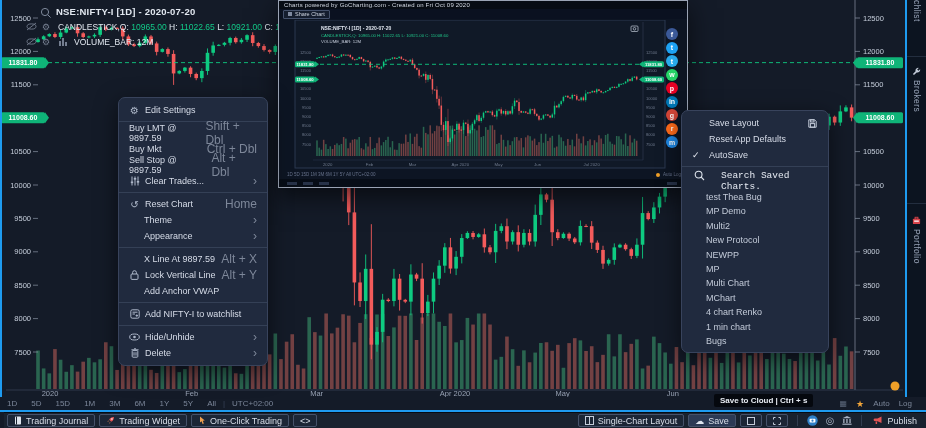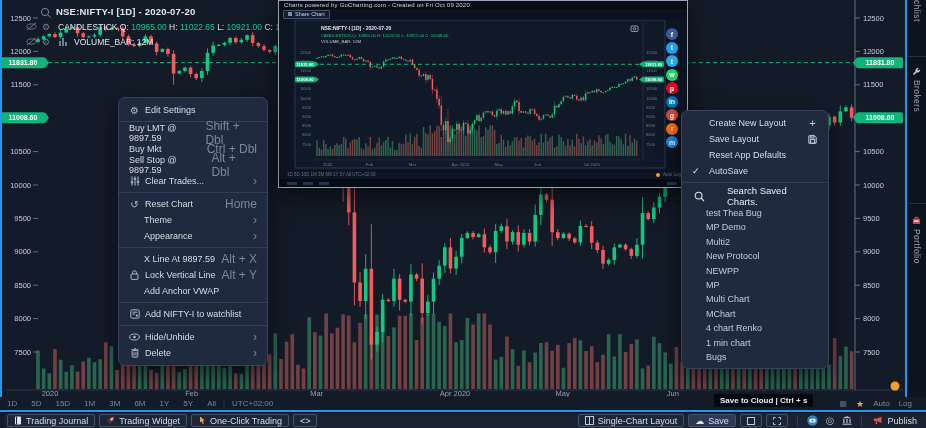--- a/index.html
+++ b/index.html
@@ -27,21 +27,21 @@
   .menu-item { display:flex; align-items:center; justify-content:space-between;
     height:16px; padding:0 10px; cursor:default; }
   .mi-left { display:flex; align-items:center; gap:5px; }
   .mi-ind { padding-left:15px; }
   .mi-icon { width:11px; height:11px; display:inline-flex; align-items:center; justify-content:center; color:#aeb8ca; font-size:10px; }
   .mi-sc { color:#7d8799; font-size:12px; }
   .menu-div { height:1px; background:#344056; margin:3px 0; }
 
   #layout-menu { left:681px; top:110px; width:148px; }
   #context-menu { left:118px; top:97px; width:150px; }
-  .search-row { display:flex; align-items:center; gap:22px; height:20px; padding:0 12px; }
+  .search-row { display:flex; gap:16px; height:20px; padding:0 12px;font-family:Liberation Mono, monospace; }
   .search-row span { font-size:9.5px; color:#e6ebf3; }
   .saved-item { height:14.4px; line-height:14.4px; padding-left:24px; color:#c3cbd9; }
   .check { width:12px; color:#e6ebf3; font-size:9px; }
 
   
   #popup { position:absolute; left:278px; top:0; width:410px; height:188px;
     background:#0d1523; border:1px solid #9aa3b4; z-index:10; box-shadow:0 8px 24px rgba(0,0,0,.6); }
   .pp-watermark { height:8px; background:#070c14; color:#d3d9e3; font-size:6px;
     line-height:8px; padding-left:5px; letter-spacing:.2px; }
   .pp-tabs { height:10px; background:#0a1120; display:flex; align-items:center; padding-left:4px; }
@@ -779,29 +779,20 @@
           <span>Delete</span>
         </span>
         <span class="mi-sc">›</span>
       </div>
     </div>
 
   <div id="layout-menu" class="menu">
       <div class="menu-item">
         <span class="mi-left">
           <span class="check uicon"></span>
-          <span>Create New Layout</span>
-        </span>
-        <span class="mi-icon">
-          <span style="font-size:11px;color:#c3cbd9;">+</span>
-        </span>
-      </div>
-      <div class="menu-item">
-        <span class="mi-left">
-          <span class="check uicon"></span>
           <span>Save Layout</span>
         </span>
         <span class="mi-icon">
           <svg width="9" height="9" viewBox="0 0 9 9">
             <path d="M0.8 0.8 H6.6 L8.2 2.4 V8.2 H0.8 Z" fill="none" stroke="#c3cbd9"></path>
             <rect x="2.4" y="4.6" width="4.2" height="3.6" fill="none" stroke="#c3cbd9"></rect>
             <rect x="2.6" y="0.8" width="3.4" height="2.2" fill="none" stroke="#c3cbd9"></rect>
           </svg>
         </span>
       </div>

